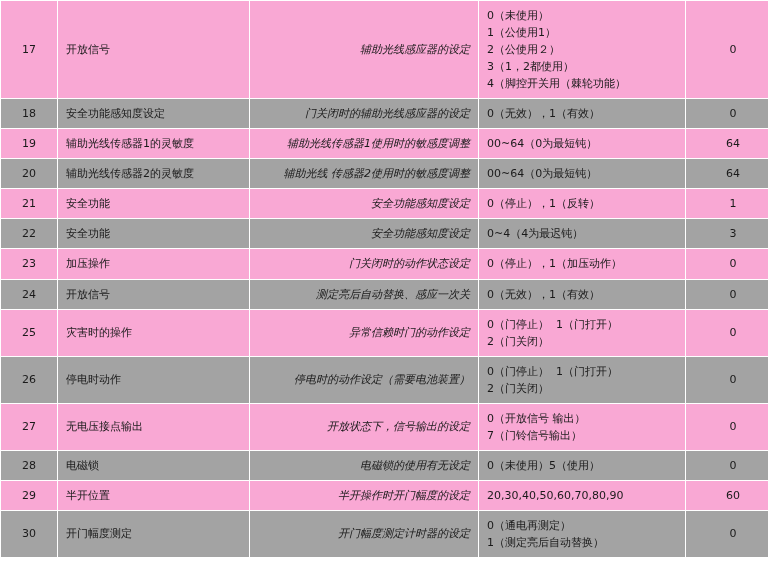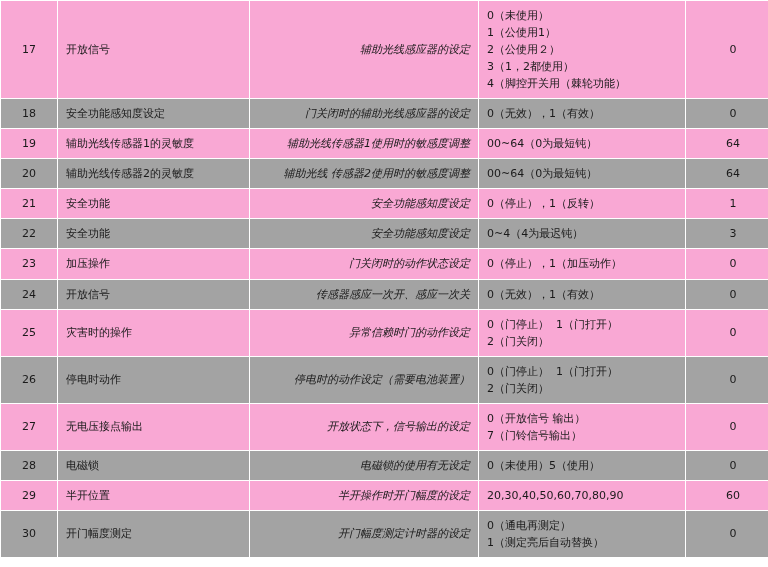--- a/index.html
+++ b/index.html
@@ -108,21 +108,21 @@
         <td class="col-name">加压操作</td>
         <td class="col-desc">门关闭时的动作状态设定</td>
         <td class="col-range">
           <span class="range-line">0（停止），1（加压动作）</span>
         </td>
         <td class="col-default">0</td>
       </tr>
       <tr class="row-dark">
         <td class="col-no">24</td>
         <td class="col-name">开放信号</td>
-        <td class="col-desc">传感器感应一次开、感应一次关</td>
+        <td class="col-desc">测定亮后自动替换、感应一次关</td>
         <td class="col-range">
           <span class="range-line">0（无效），1（有效）</span>
         </td>
         <td class="col-default">0</td>
       </tr>
       <tr class="row-light">
         <td class="col-no">25</td>
         <td class="col-name">灾害时的操作</td>
         <td class="col-desc">异常信赖时门的动作设定</td>
         <td class="col-range">

